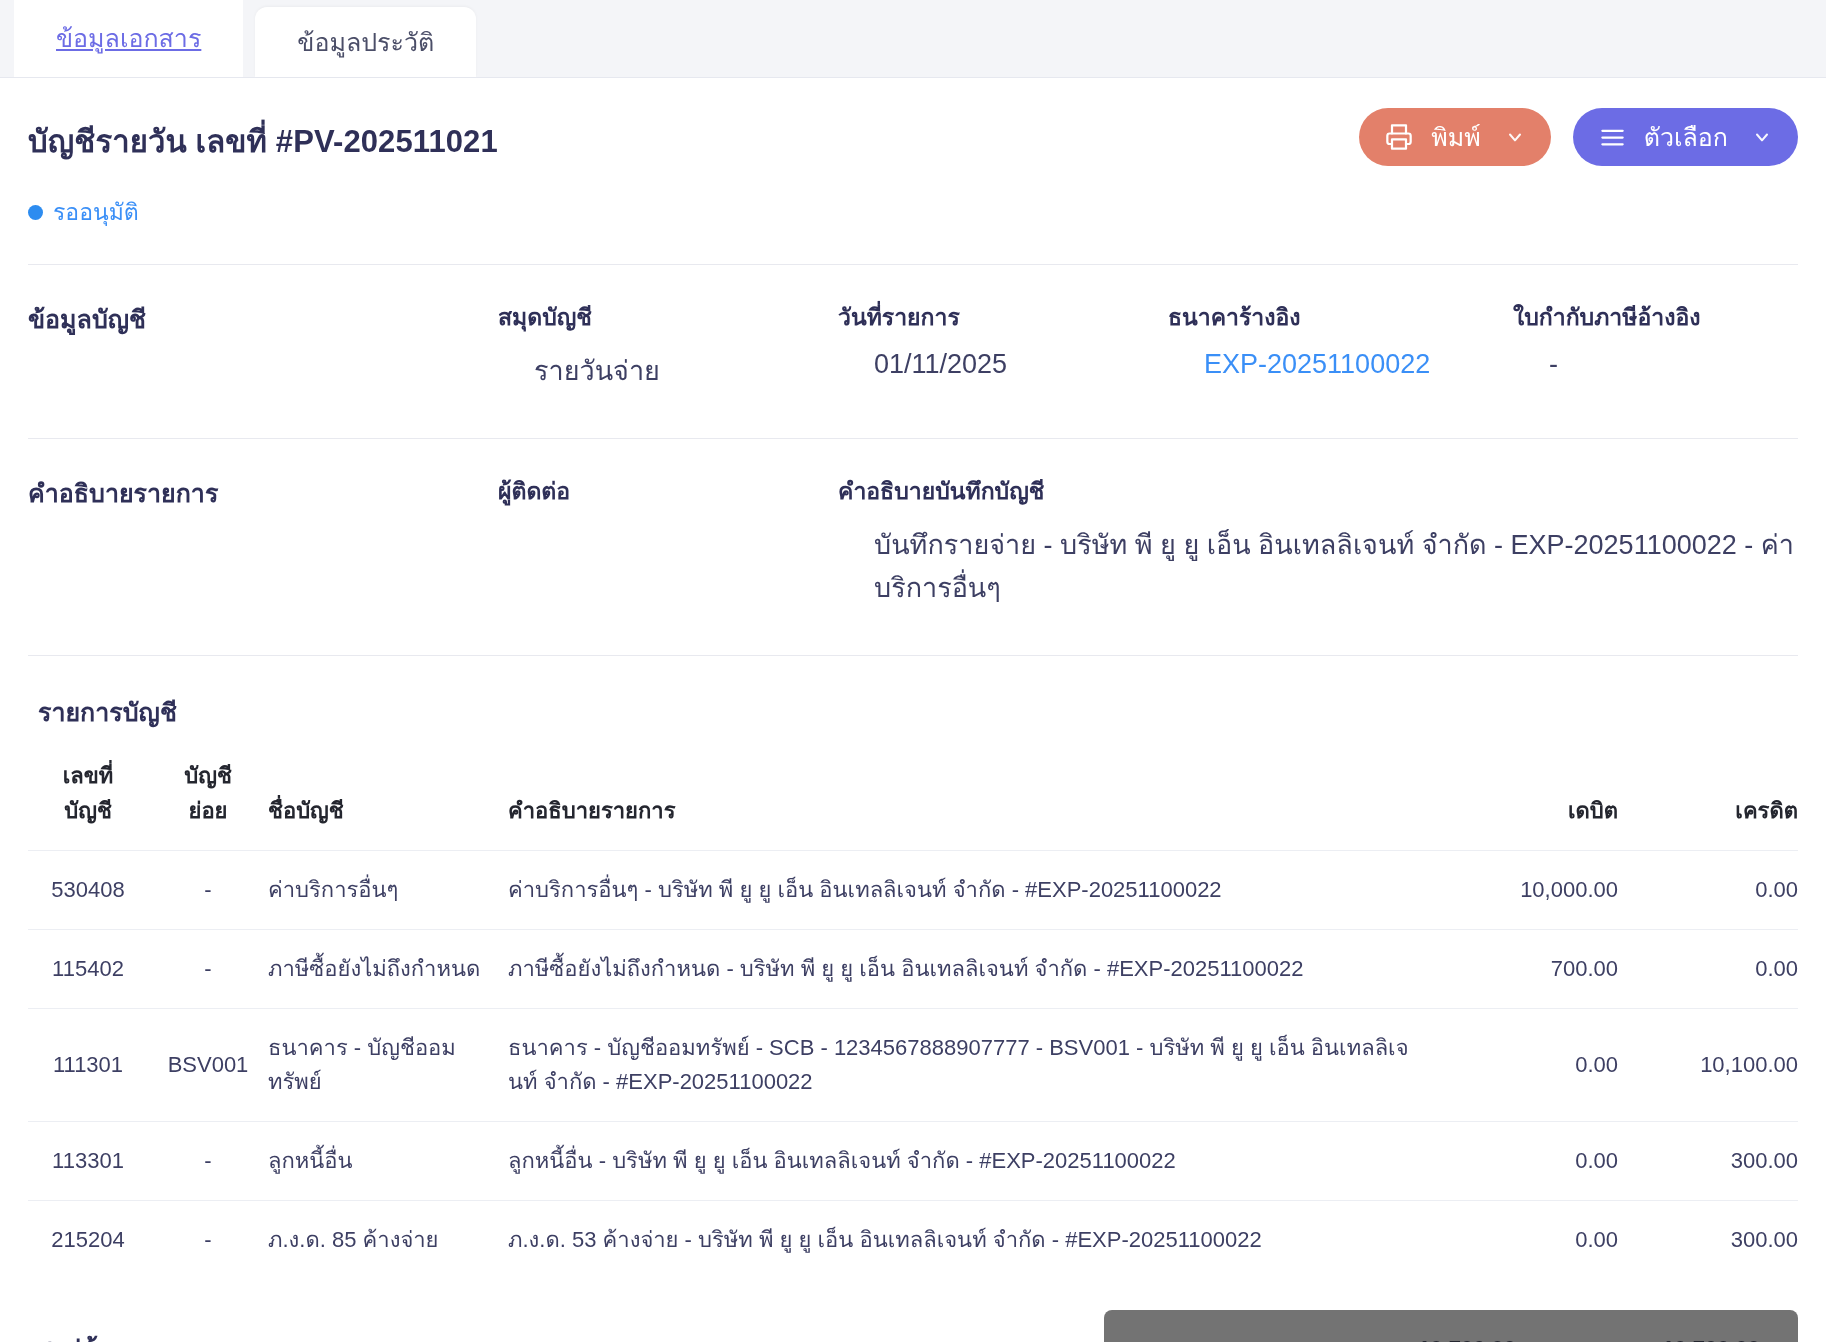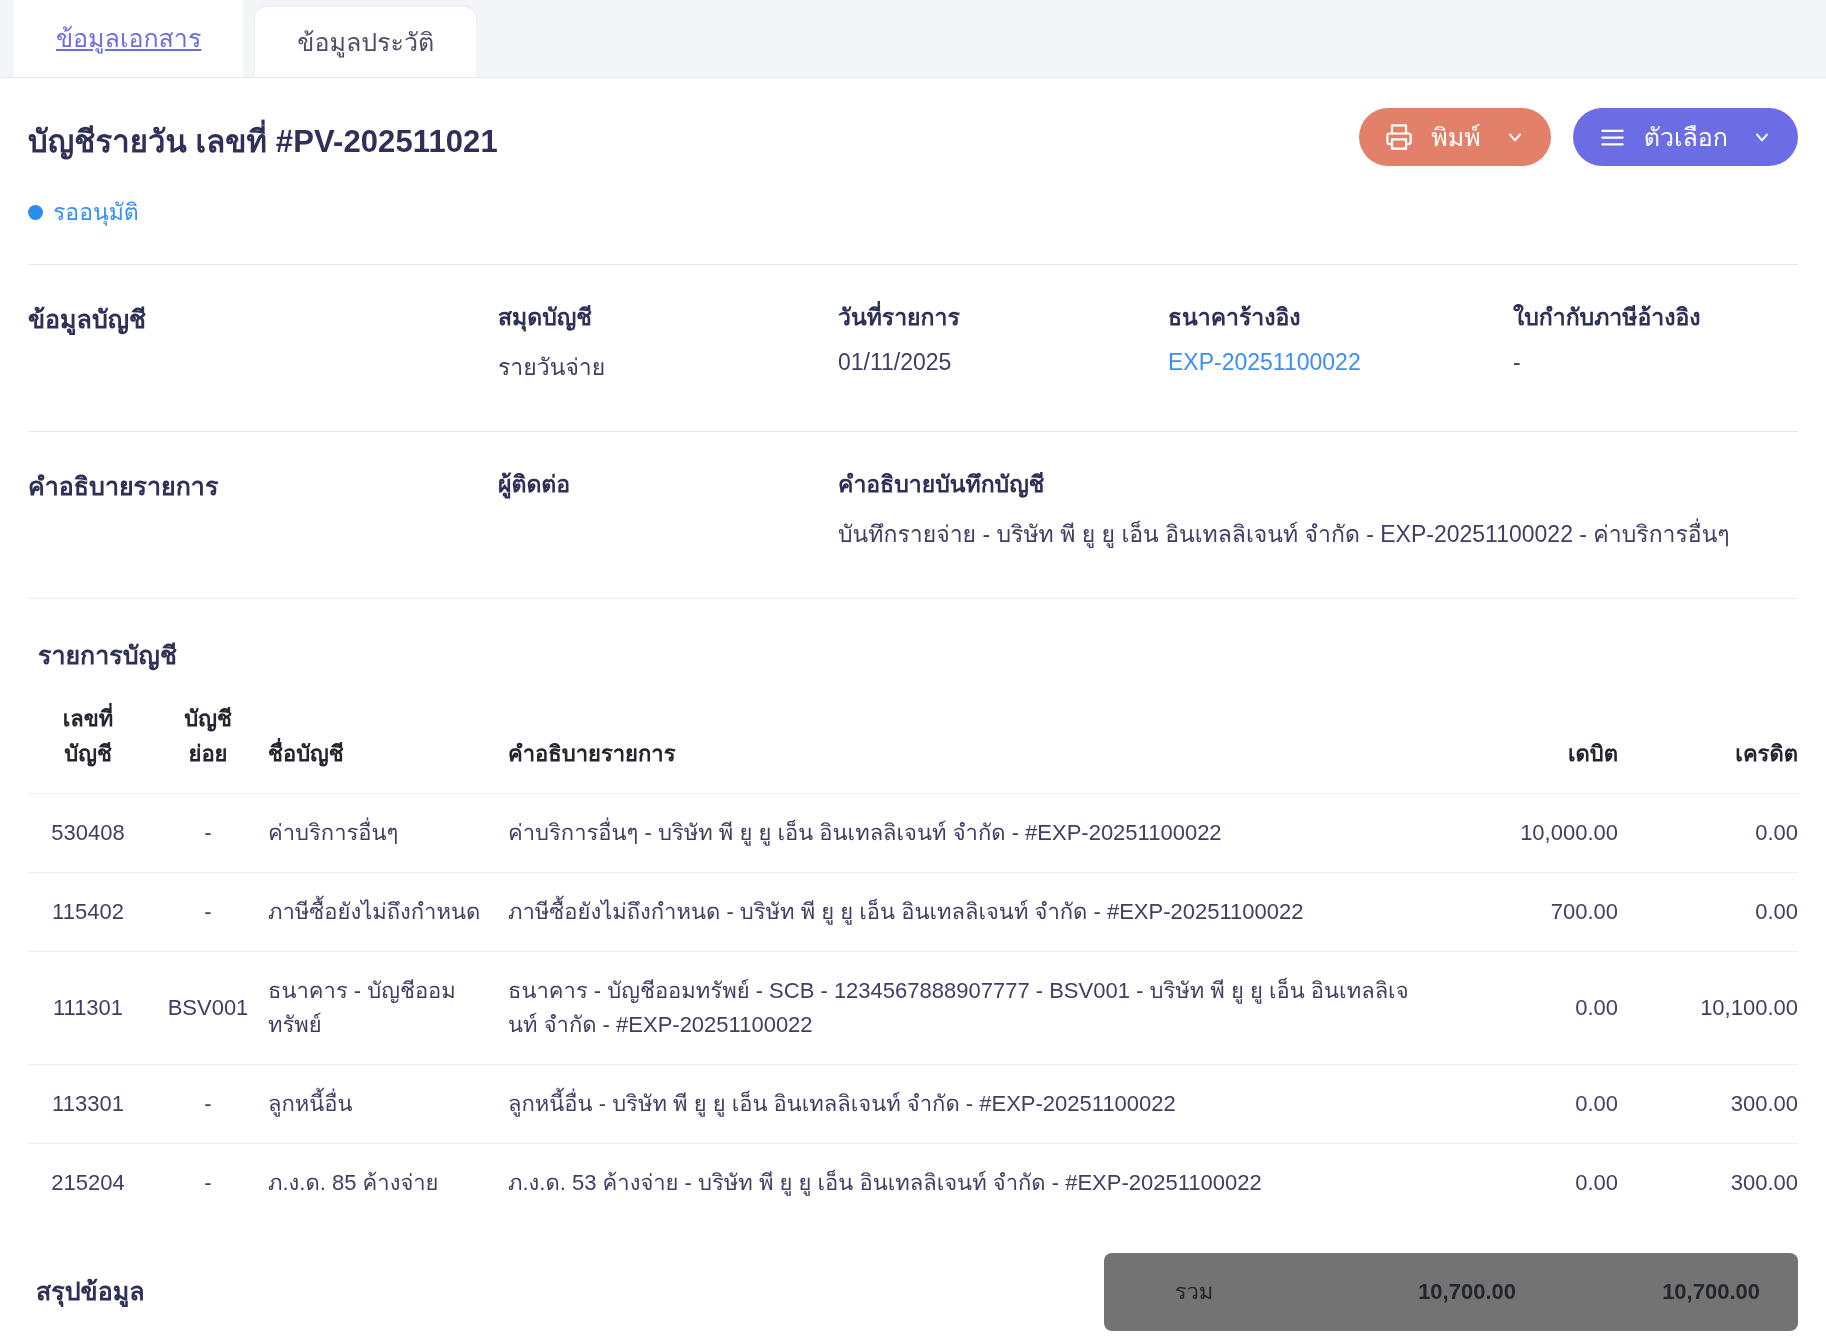--- a/index.html
+++ b/index.html
@@ -121,21 +121,21 @@
     font-weight: bold;
     color: #2f3058;
   }
   .field-label {
     font-size: 23px;
     font-weight: bold;
     color: #2f3058;
     margin-bottom: 14px;
     white-space: nowrap;
   }
-  .field-value { font-size: 23px; color: #3d3f63; }
+  .field-value { font-size: 27px; color: #3d3f63; margin-left: 36px; }
   .field-value.link { color: #3a8ff7; cursor: pointer; }
 
   
   .table-wrap { padding-top: 18px; }
   .table-title {
     font-size: 25px;
     font-weight: bold;
     color: #2f3058;
     margin: 18px 0 26px 10px;
   }

